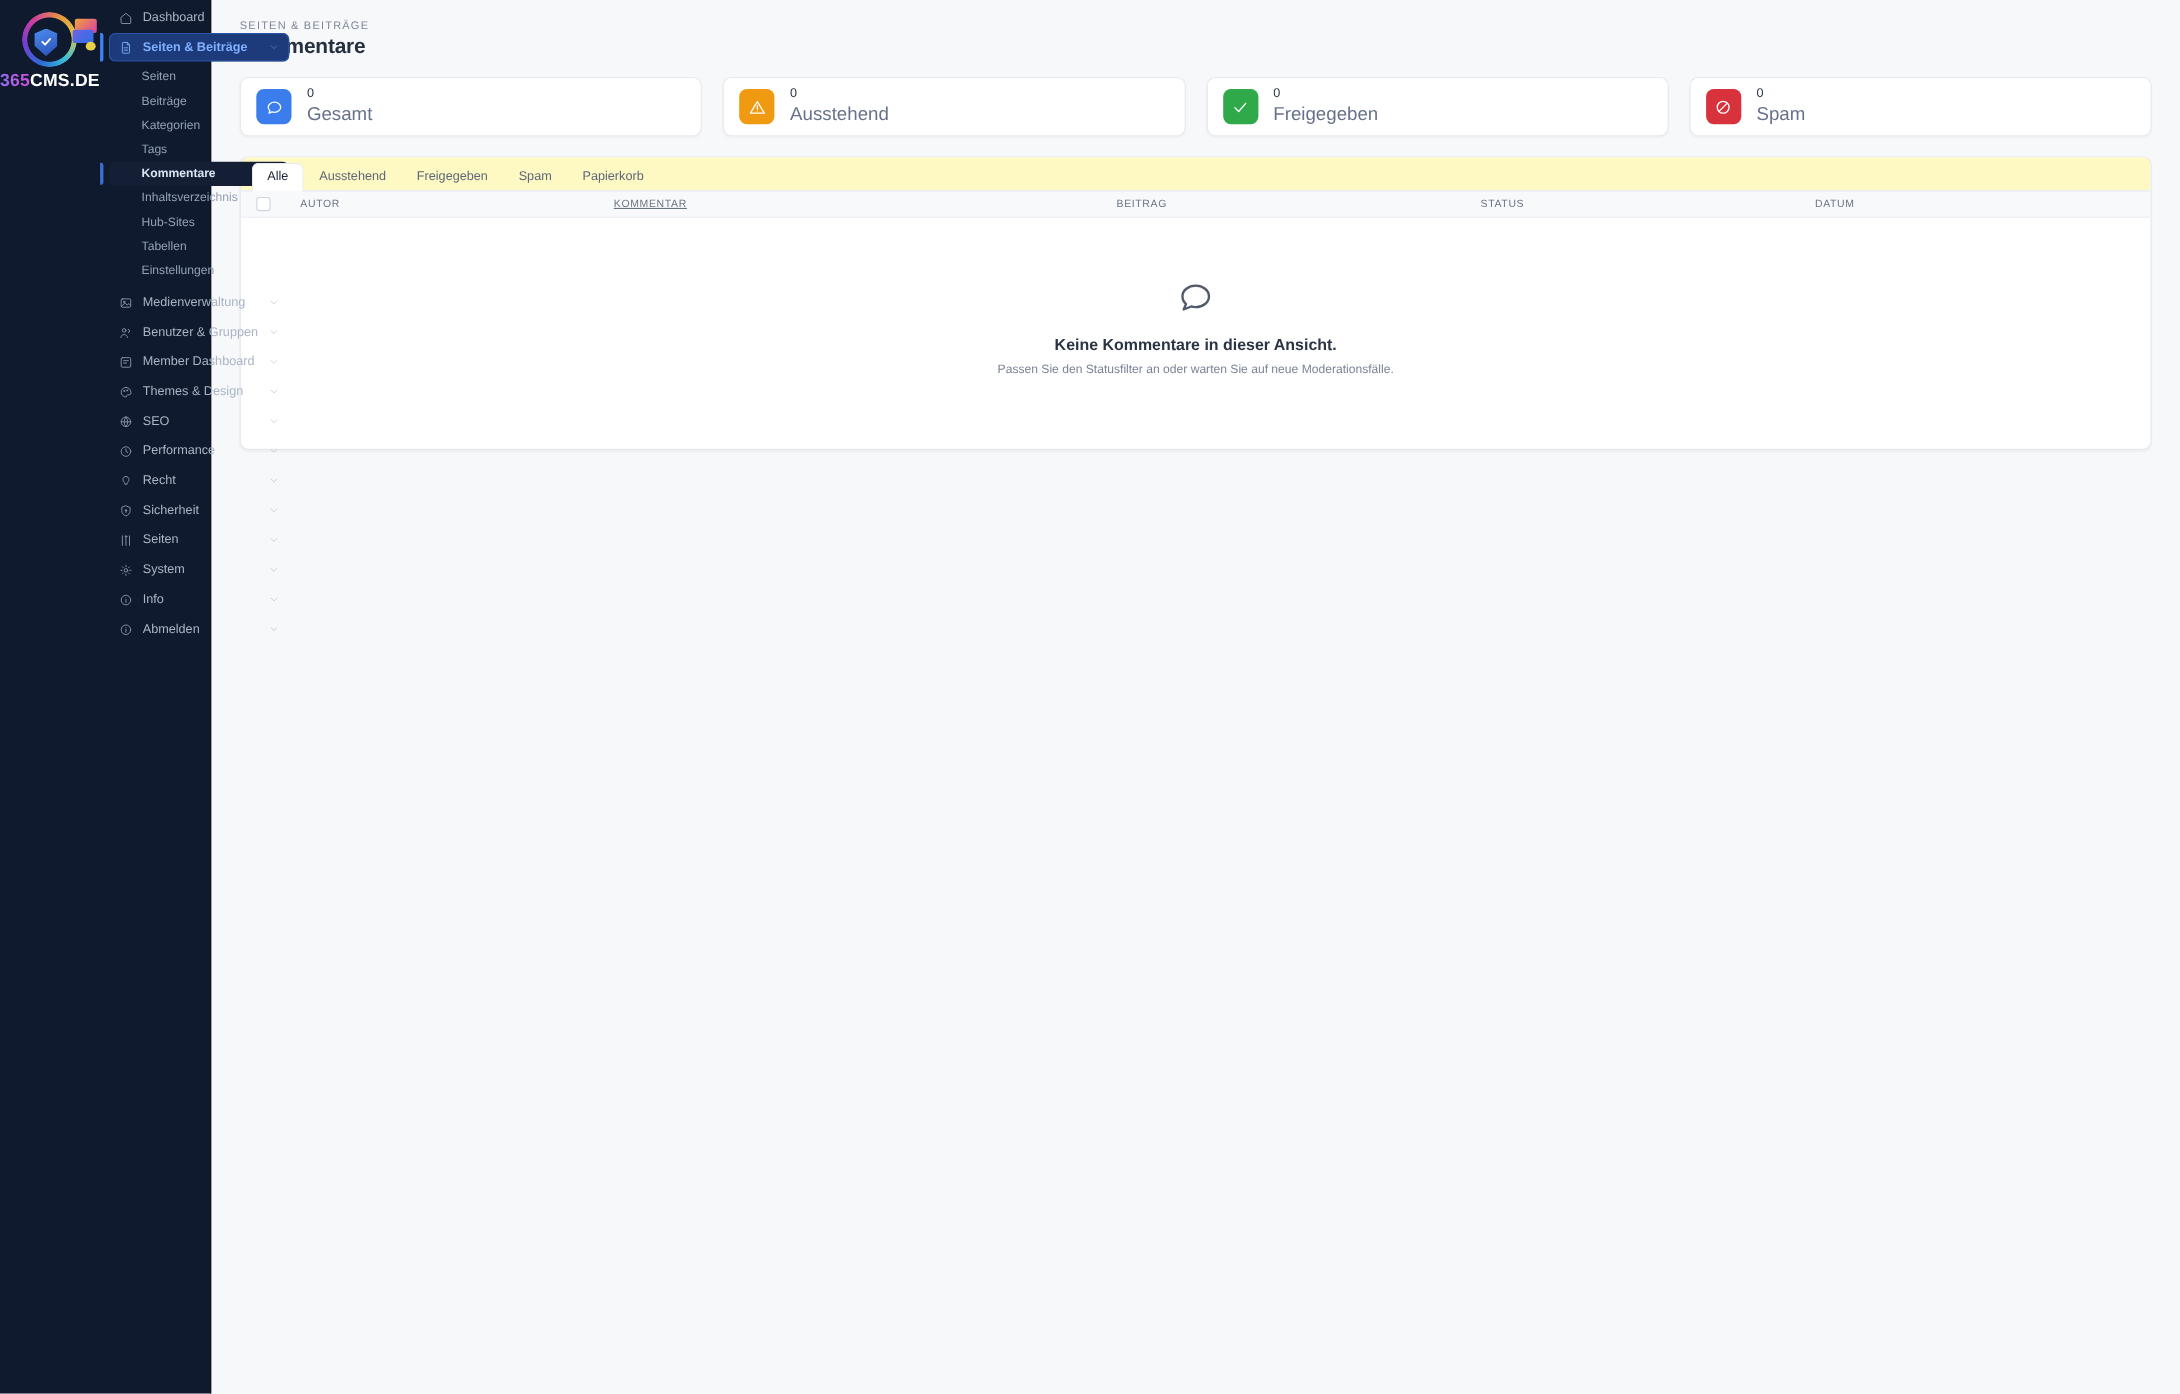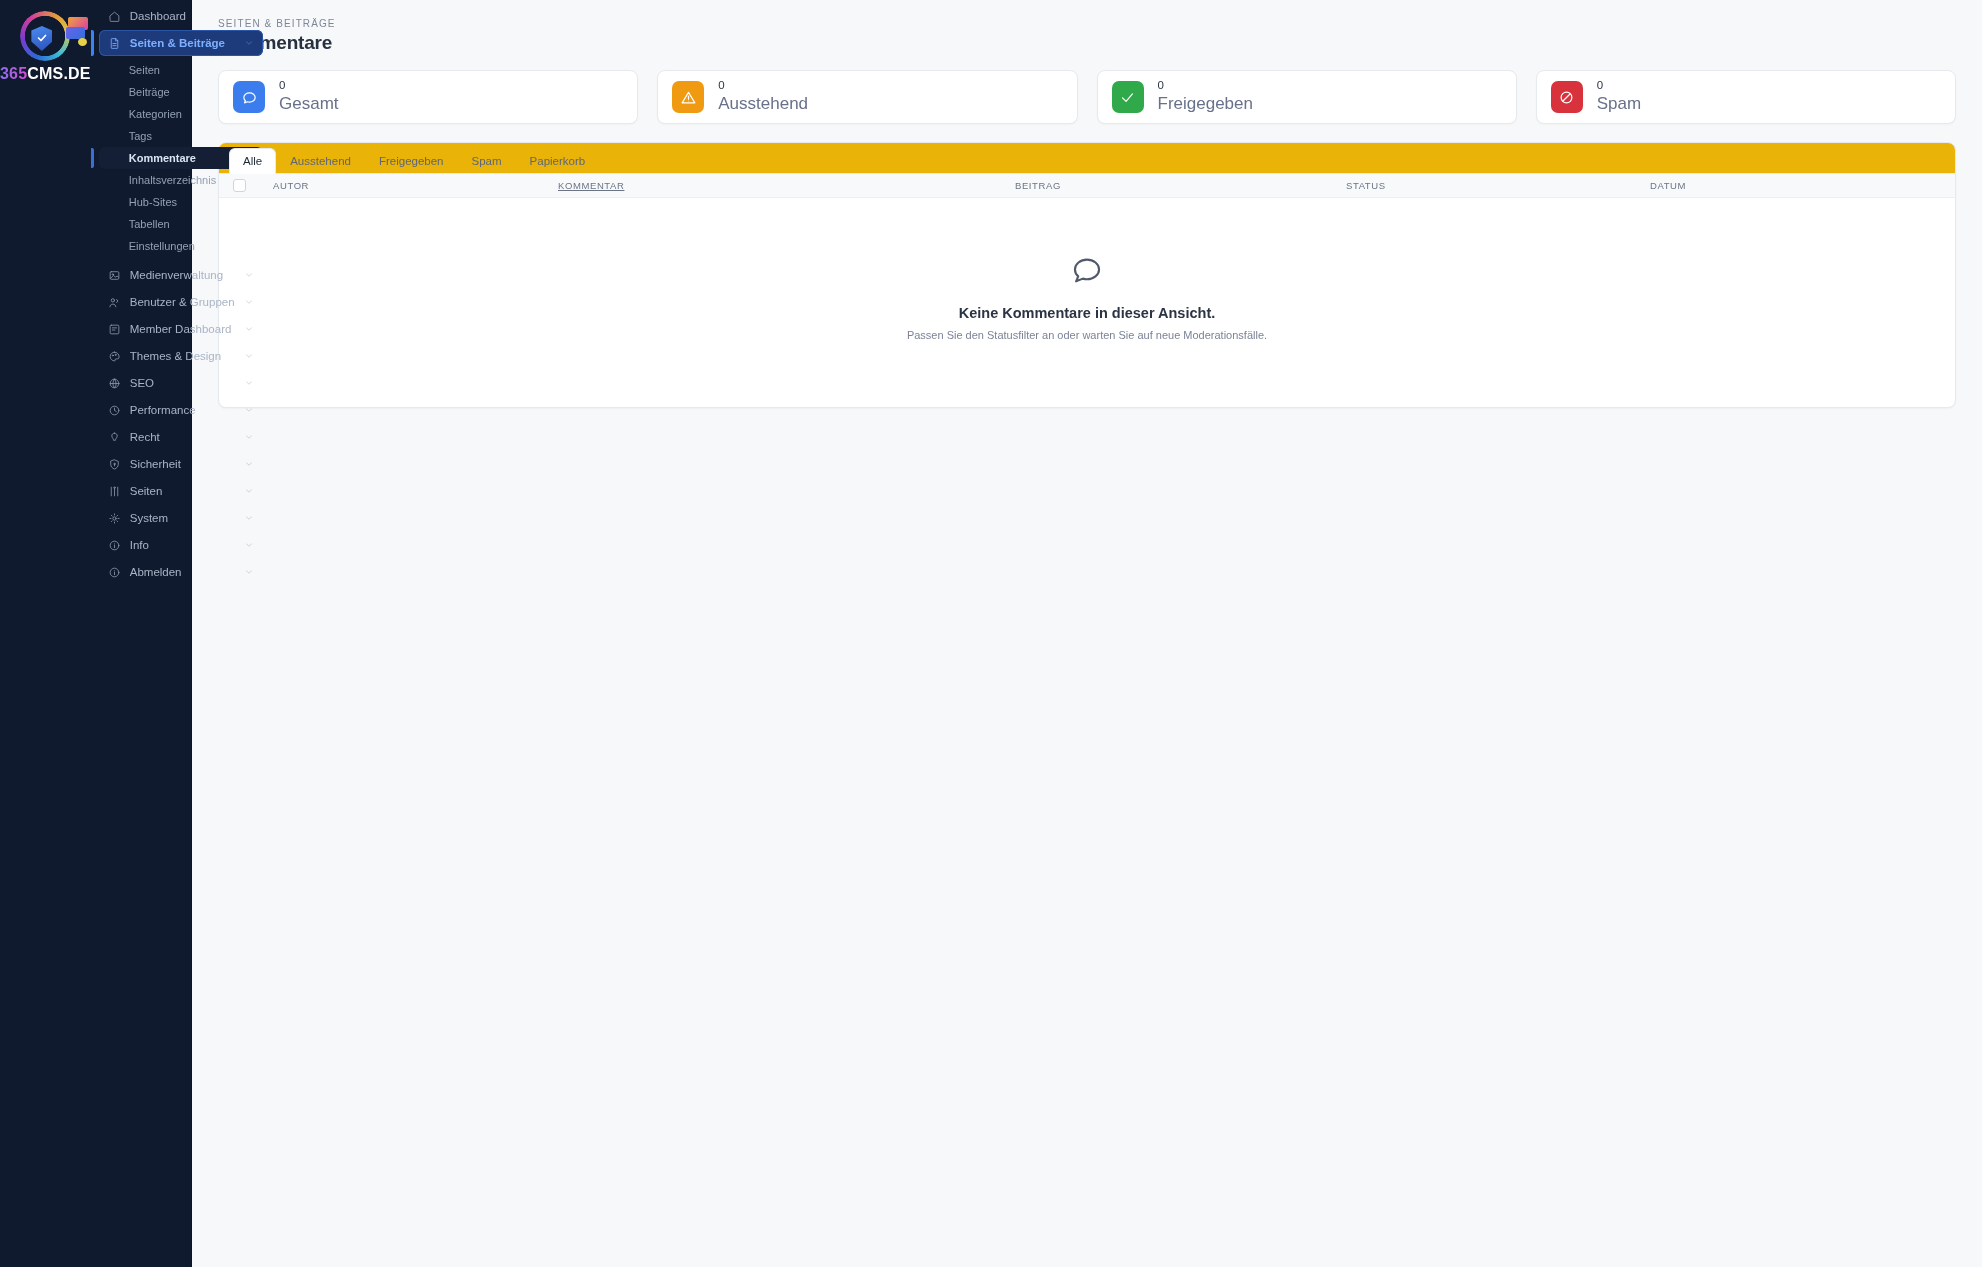--- a/index.html
+++ b/index.html
@@ -134,21 +134,21 @@
   .stat-ico svg { width: 17px; height: 17px; fill: none; stroke: #fff; stroke-width: 1.7; stroke-linecap: round; stroke-linejoin: round; }
   .stat-text .num { font-size: 11.5px; color: #2c3647; line-height: 1.35; }
   .stat-text .lab { font-size: 17px; color: #68718a; line-height: 1.35; }
 
   .panel {
     margin: 18px 26px 0 26px; background: #ffffff;
     border: 1px solid #e6e9ee; border-radius: 8px;
     box-shadow: 0 1px 2px rgba(16,24,40,.04);
     overflow: hidden; min-height: 253px;
   }
-  .tabs { display: flex; align-items: flex-end; height: 30px; padding-left: 10px; background: #eab308; }
+  .tabs { display: flex; align-items: flex-end; height: 30px; padding-left: 10px; background: #fef9c3; }
   .tab {
     font-size: 11.5px; color: #5d6679; padding: 7px 13px 6px 13px;
     cursor: pointer; border: 1px solid transparent; border-bottom: none;
     border-radius: 6px 6px 0 0; line-height: 1;
   }
   .tab.active {
     color: #1e2735; background: #ffffff;
     border-color: #e6e9ee; position: relative; z-index: 2; margin-bottom: -1px;
     padding-bottom: 7px;
   }

